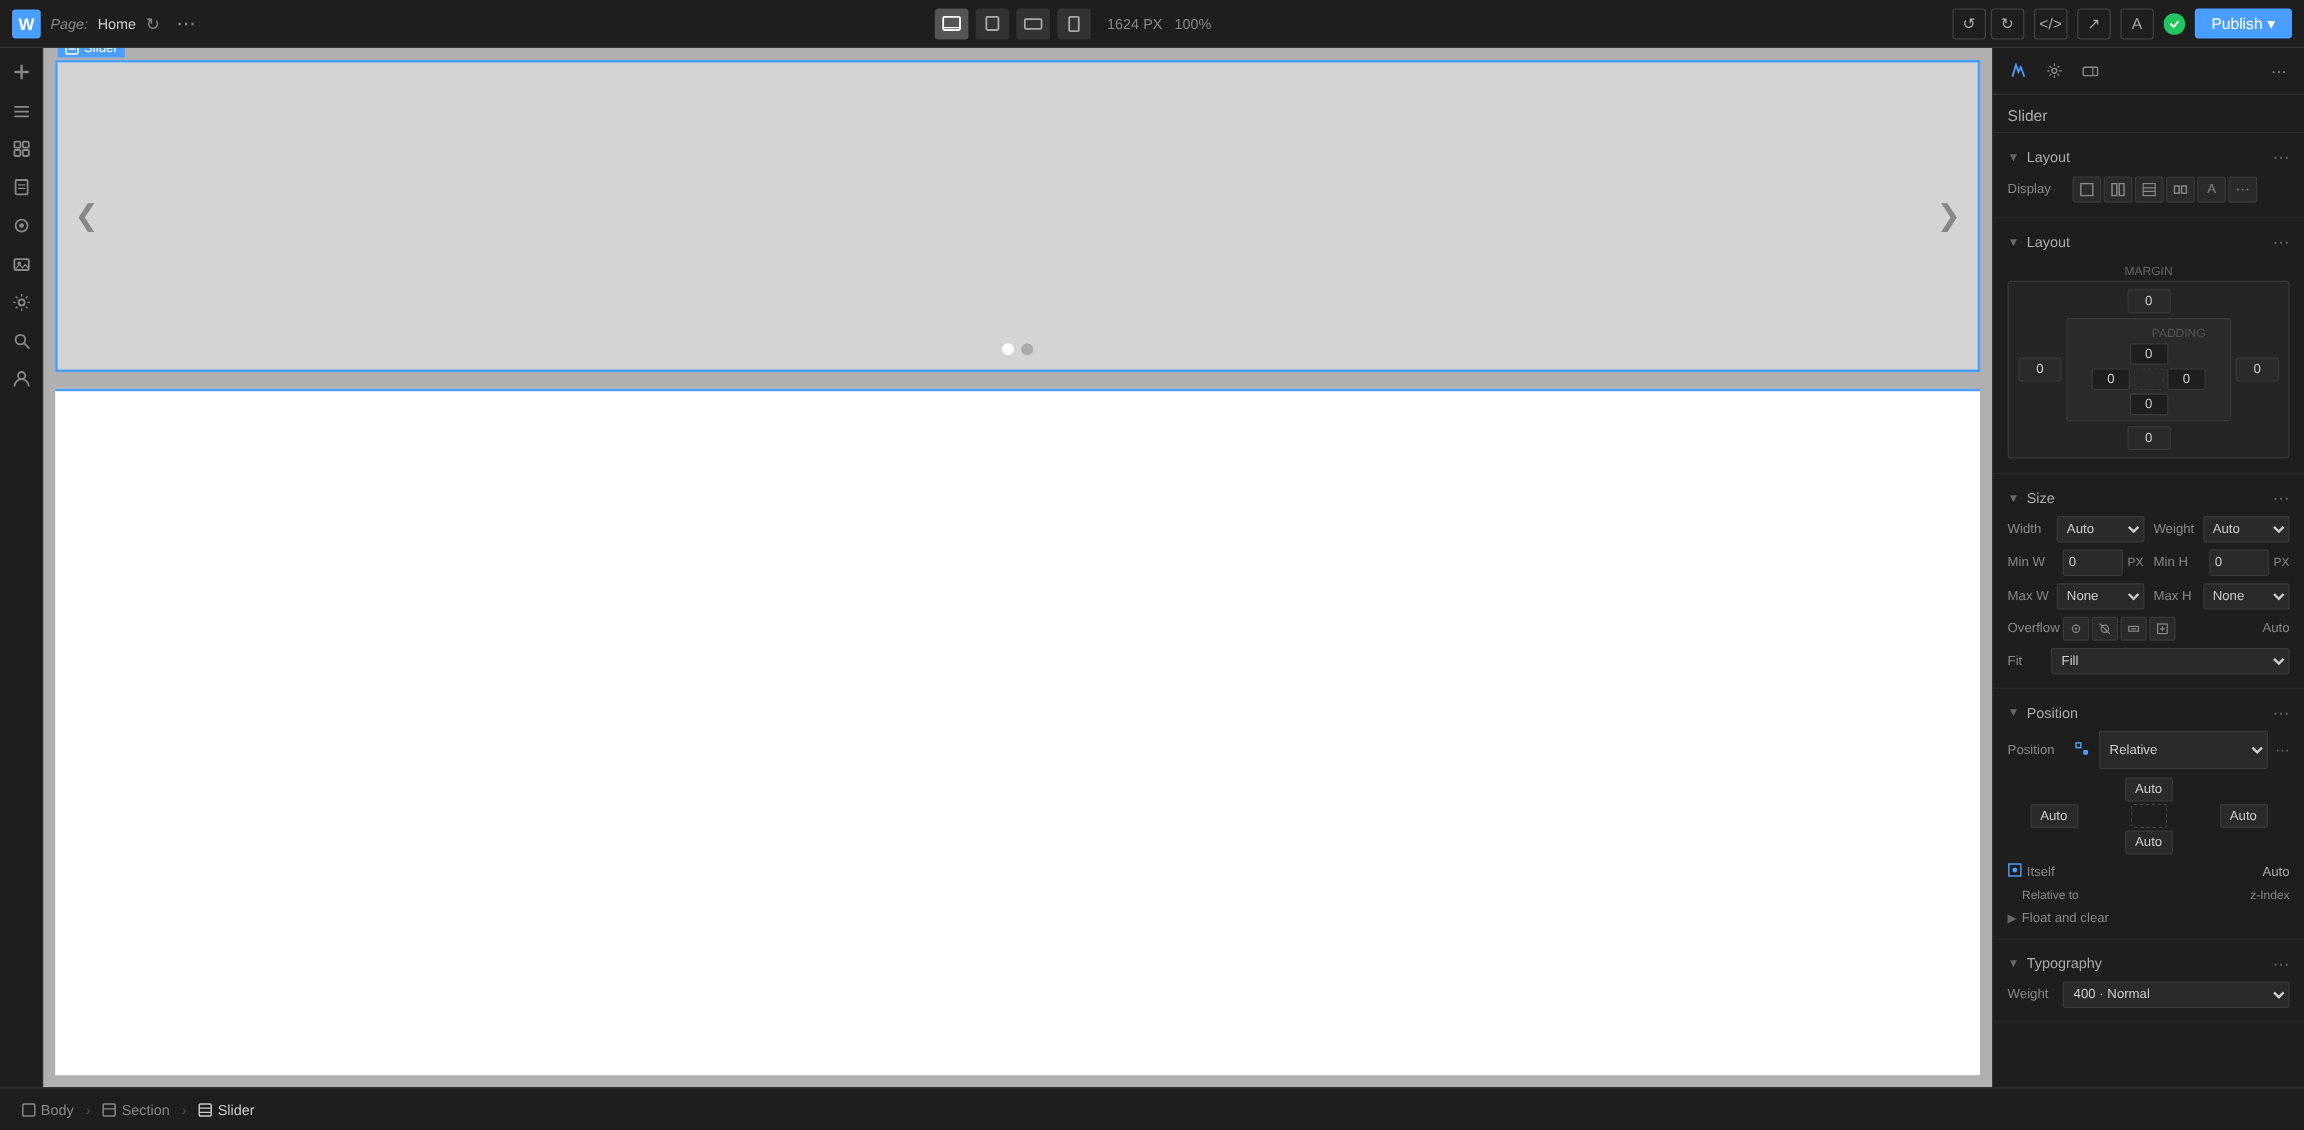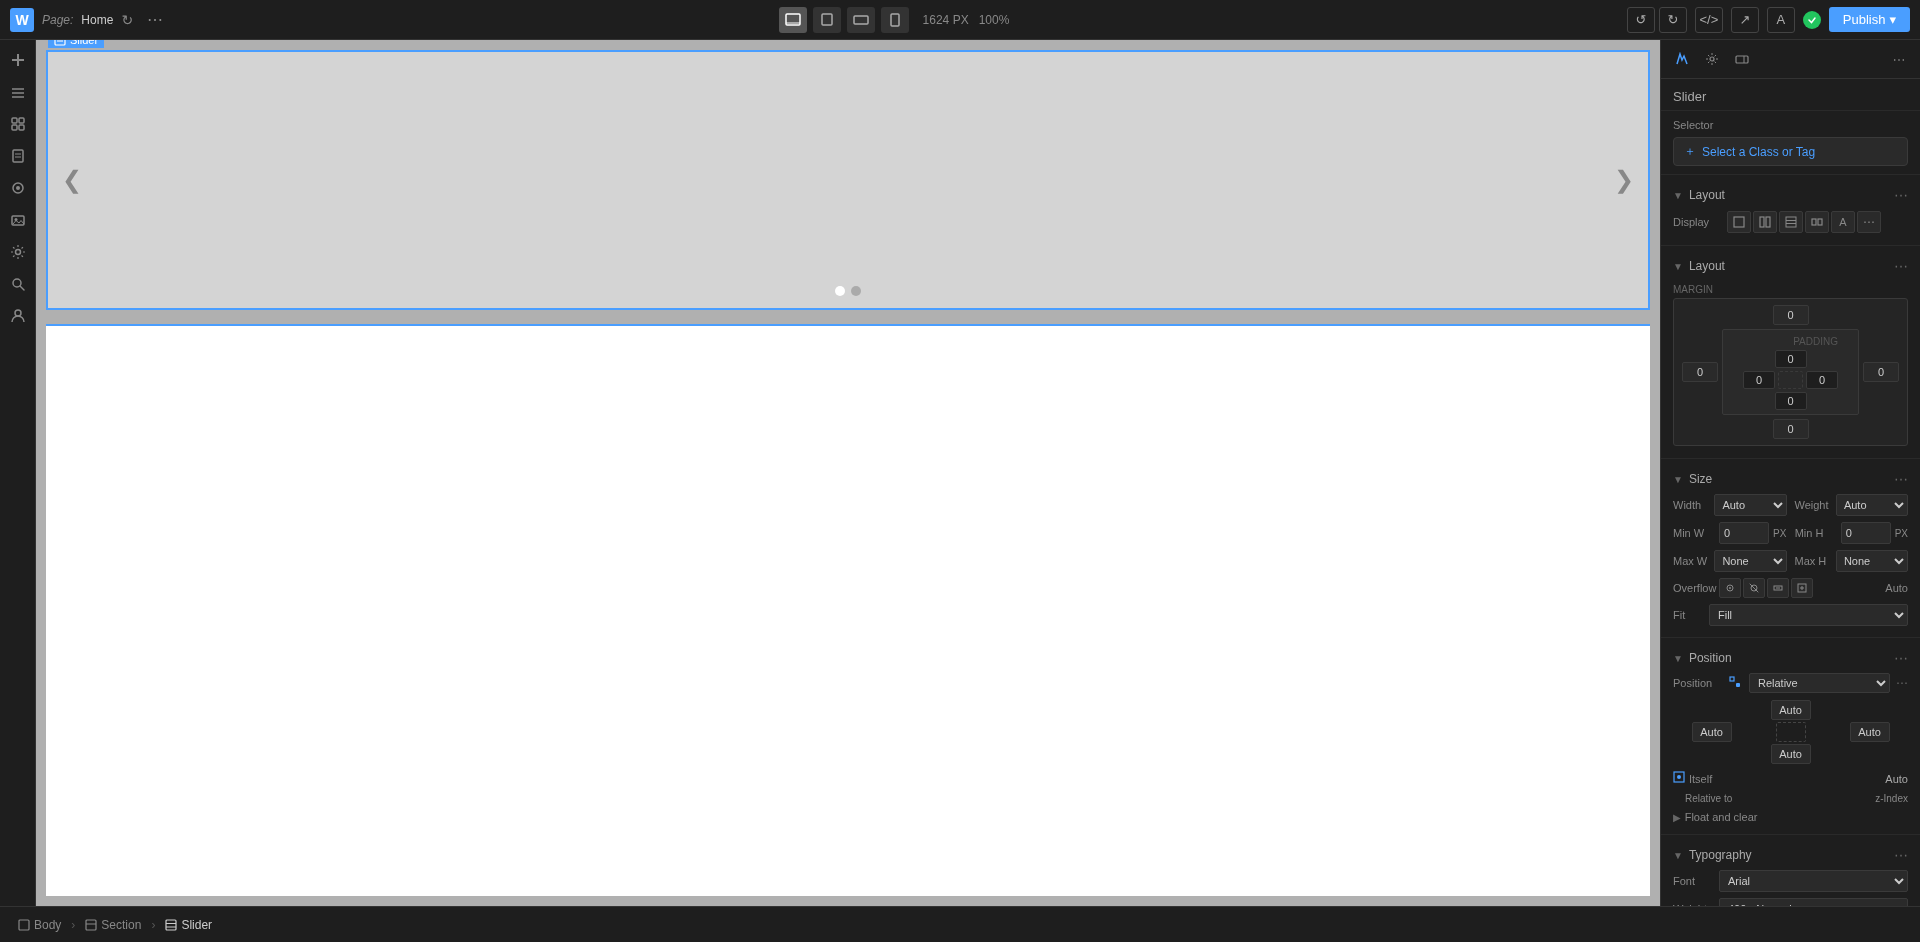--- a/index.html
+++ b/index.html
@@ -244,21 +244,21 @@
     .size-input { background: #2a2a2a; border: 1px solid #3a3a3a; color: #ccc; font-size: 11px; padding: 2px 4px; height: 22px; border-radius: 2px; width: 50px; }
     .size-unit { color: #888; font-size: 10px; }
     .size-select { background: #2a2a2a; border: 1px solid #3a3a3a; color: #ccc; font-size: 11px; padding: 1px 3px; height: 22px; border-radius: 2px; }
     .overflow-btns { display: flex; gap: 2px; align-items: center; }
     .overflow-btn { width: 22px; height: 20px; background: #2a2a2a; border: 1px solid #3a3a3a; color: #888; cursor: pointer; display: flex; align-items: center; justify-content: center; border-radius: 2px; font-size: 11px; }
     .overflow-text { color: #888; font-size: 11px; }
 
     
     .position-row { display: flex; align-items: center; padding: 3px 12px; gap: 6px; }
     .pos-label { color: #888; font-size: 11px; width: 50px; }
-    .pos-select { background: #2a2a2a; border: 1px solid #3a3a3a; color: #ccc; font-size: 11px; padding: 2px 4px; height: 20px; border-radius: 2px; flex: 1; }
+    .pos-select { background: #2a2a2a; border: 1px solid #3a3a3a; color: #ccc; font-size: 11px; padding: 2px 4px; height: 32px; border-radius: 2px; flex: 1; }
     .pos-grid { padding: 4px 12px; }
     .pos-grid-inner { display: grid; grid-template-columns: 1fr 1fr 1fr; gap: 2px; align-items: center; justify-items: center; }
     .pos-input { background: #2a2a2a; border: 1px solid #3a3a3a; color: #ccc; font-size: 11px; text-align: center; width: 40px; height: 20px; border-radius: 2px; }
     .pos-itself { display: flex; align-items: center; gap: 4px; padding: 3px 12px; }
     .itself-icon { color: #4a9eff; font-size: 12px; }
     .itself-label { color: #888; font-size: 11px; }
     .itself-val { color: #aaa; font-size: 11px; }
     .rel-to { color: #888; font-size: 10px; padding: 2px 12px; }
     .z-index { color: #888; font-size: 10px; }
     .float-clear { display: flex; align-items: center; gap: 4px; padding: 3px 12px; cursor: pointer; }
@@ -449,27 +449,20 @@
             <rect x="1" y="4" width="12" height="7" rx="1" fill="none" stroke="#888" stroke-width="1.2"></rect>
             <line x1="9" y1="4" x2="9" y2="11" stroke="#888" stroke-width="1"></line>
           </svg>
       </div>
       <div style="flex:1"></div>
       <div class="panel-icon-btn" title="More">⋯</div>
     </div>
 
     <div class="slider-title">Slider</div>
 
-    <div class="selector-area">
-      <div class="selector-label">Selector</div>
-      <div class="selector-add-btn">
-        <span>＋</span>
-        <span>Select a Class or Tag</span>
-      </div>
-    </div>
 
     <div class="panel-section">
       <div class="panel-section-header">
         <div class="panel-section-title">
           <span class="collapse-arrow">▼</span>
           <span>Layout</span>
         </div>
         <span class="more-icon section-more">⋯</span>
       </div>
       <div class="display-row">
@@ -507,21 +500,21 @@
 
     <div class="panel-section">
       <div class="panel-section-header">
         <div class="panel-section-title">
           <span class="collapse-arrow">▼</span>
           <span>Layout</span>
         </div>
         <span class="more-icon section-more">⋯</span>
       </div>
       <div class="spacing-container">
-        <div style="text-align:left; margin-bottom:2px;">
+        <div style="text-align:center; margin-bottom:2px;">
           <span style="font-size:10px; color:#666;">MARGIN</span>
         </div>
 
         <div style="border: 1px solid #3a3a3a; border-radius:3px; padding: 6px 8px; background:#252525;">
           <div style="display:flex; justify-content:center; margin-bottom:4px;">
             <input class="spacing-input" value="0" style="width: 36px; background: rgb(42, 42, 42); border: 1px solid rgb(58, 58, 58); color: rgb(204, 204, 204); font-size: 11px; text-align: center; height: 20px; border-radius: 2px;">
           </div>
           <div style="display:flex; align-items:center; gap:4px;">
             <input class="spacing-input" value="0" style="width: 36px; background: rgb(42, 42, 42); border: 1px solid rgb(58, 58, 58); color: rgb(204, 204, 204); font-size: 11px; text-align: center; height: 20px; border-radius: 2px;">
 
@@ -696,26 +689,20 @@
 
     <div class="panel-section">
       <div class="panel-section-header">
         <div class="panel-section-title">
           <span class="collapse-arrow">▼</span>
           <span>Typography</span>
         </div>
         <span class="more-icon section-more">⋯</span>
       </div>
 
-      <div class="typo-row">
-        <span class="typo-label">Font</span>
-        <select class="typo-select">
-          <option>Arial</option><option>Helvetica</option><option>Times New Roman</option>
-        </select>
-      </div>
 
       <div class="typo-row">
         <span class="typo-label">Weight</span>
         <select class="typo-select">
           <option>400 · Normal</option><option>100</option><option>200</option><option>300</option><option>500</option><option>600</option><option>700</option><option>800</option><option>900</option>
         </select>
       </div>
 
     </div>
 

